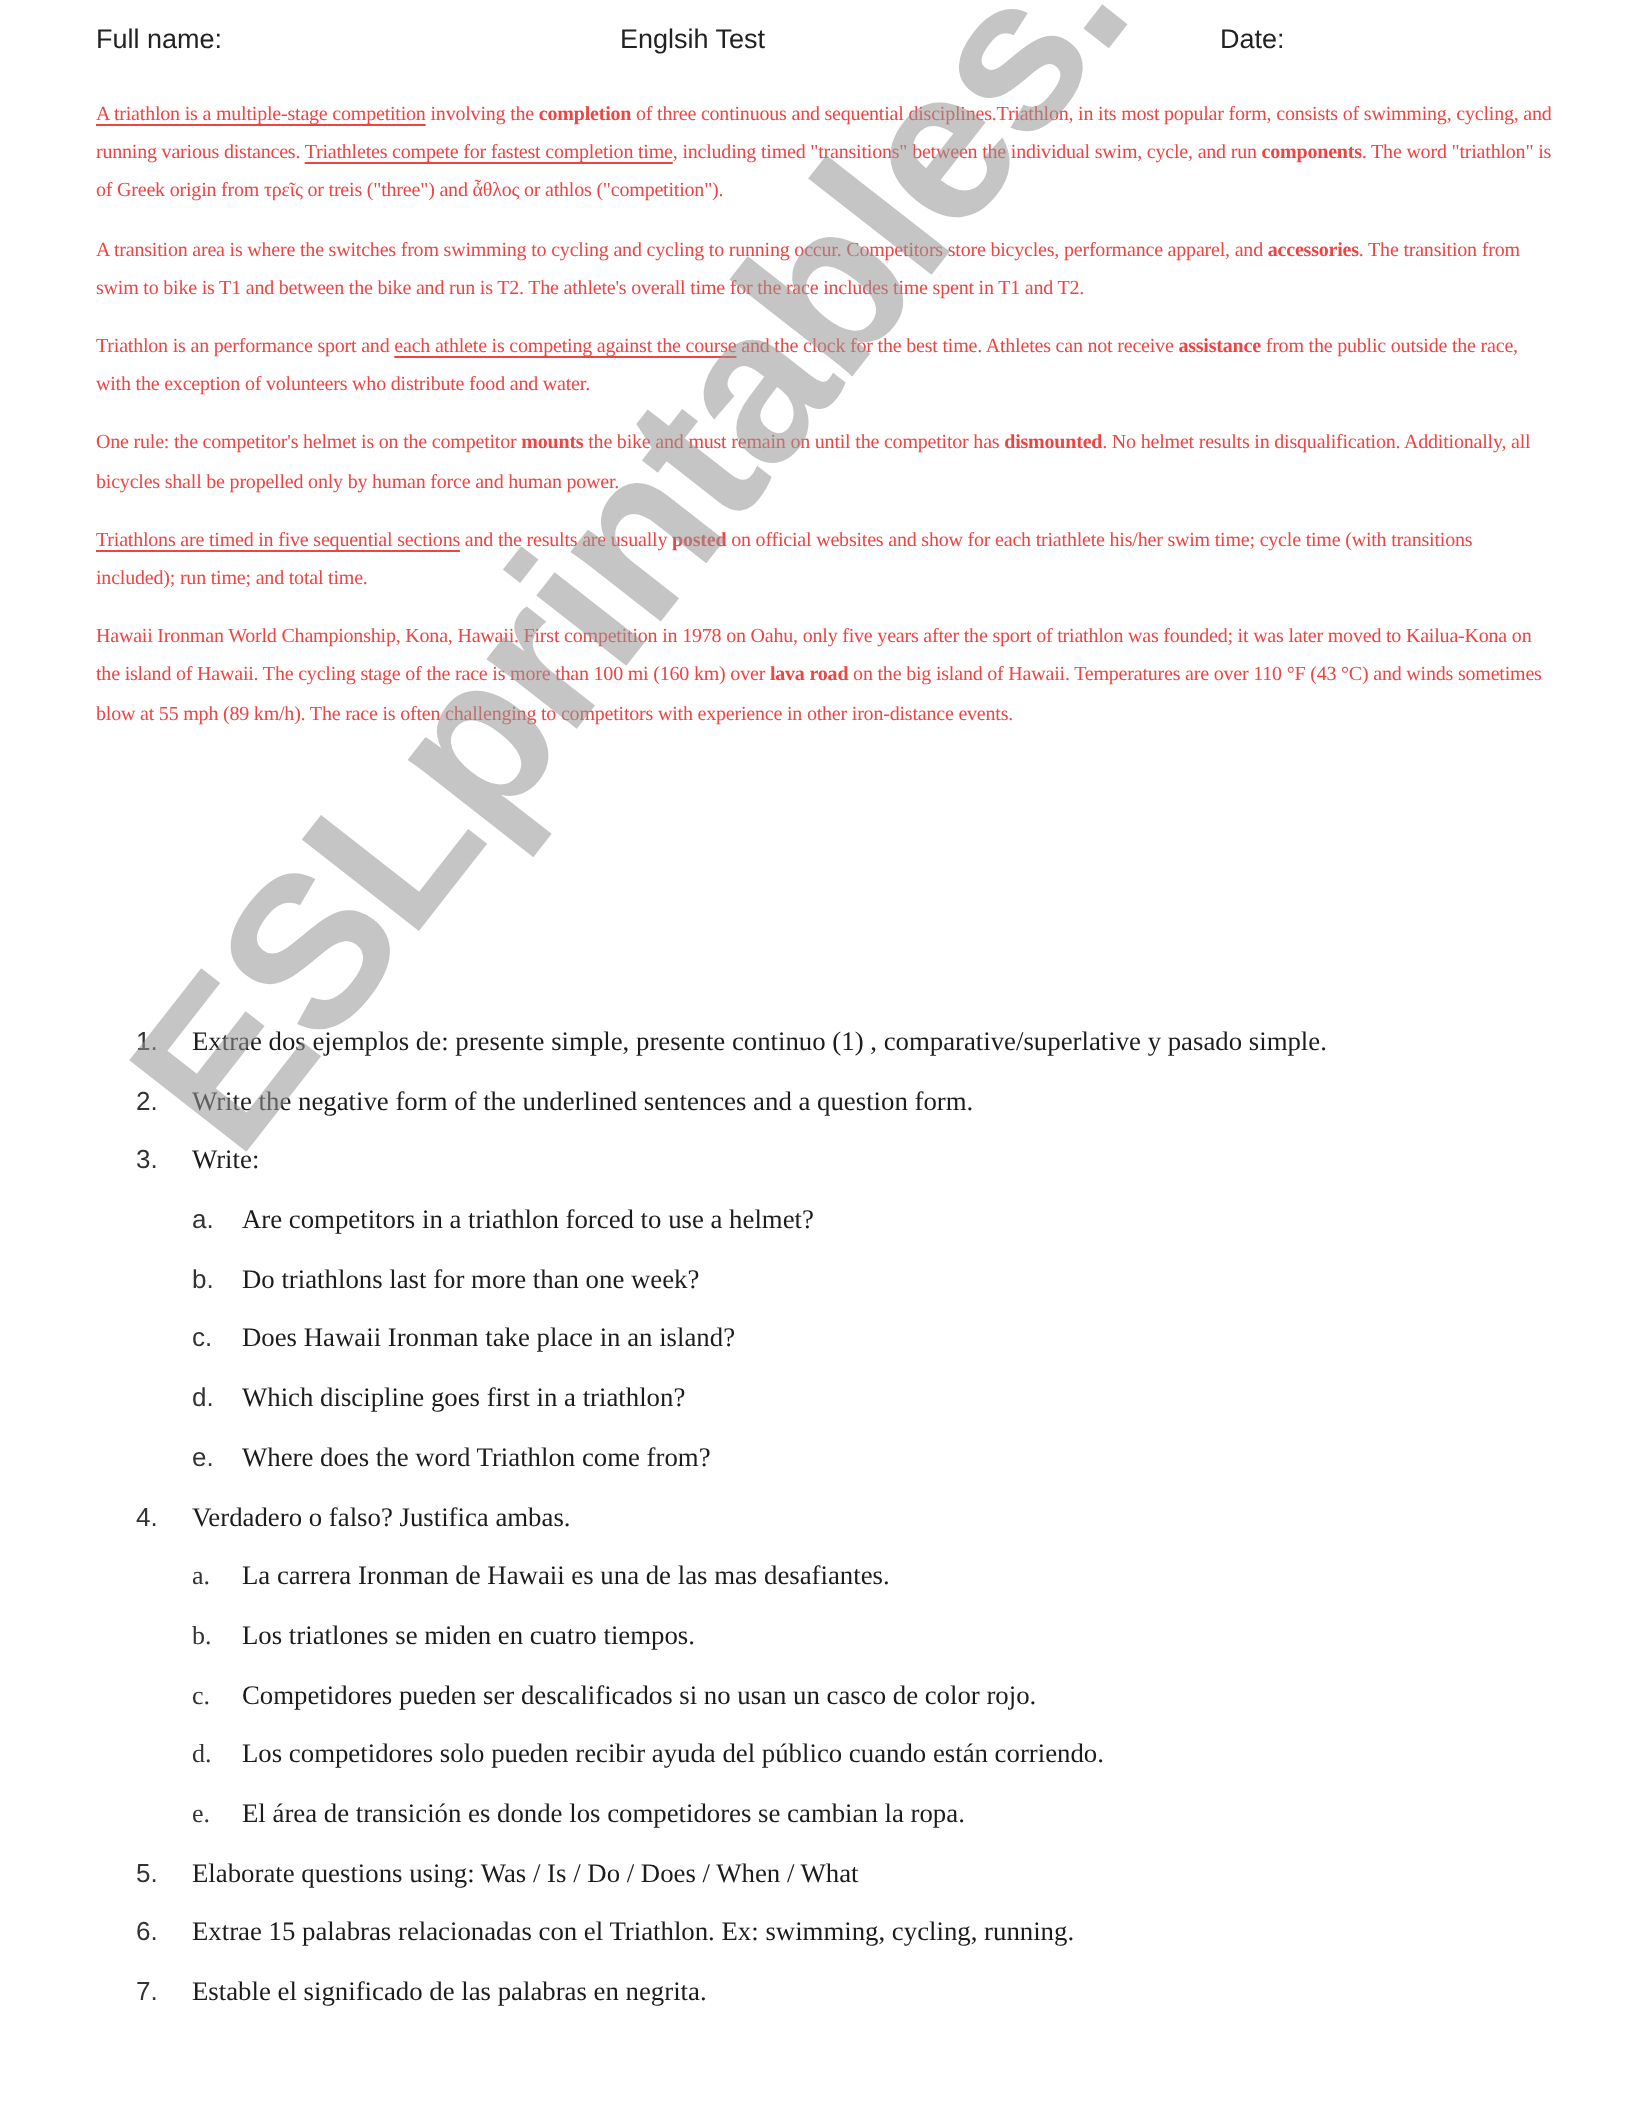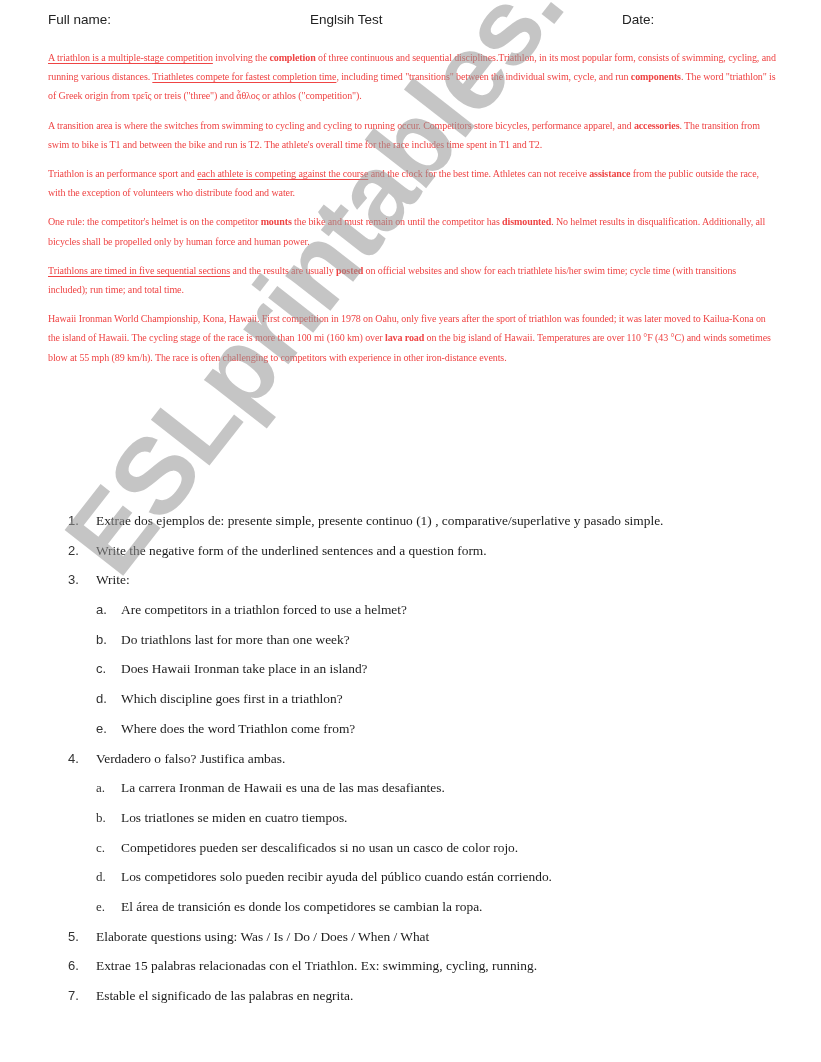--- a/index.html
+++ b/index.html
@@ -3,21 +3,21 @@
 <meta charset="utf-8">
 <style>
   html, body { margin: 0; padding: 0; background: #ffffff; }
   body { width: 821px; height: 1062px; position: relative; overflow: hidden; color: #1a1a1a; }
   .page { position: absolute; left: 0; top: 0; width: 698px; height: 1062px; }
   .header { position: absolute; top: 12px; left: 48px; width: 740px; height: 20px;
     font-family: "Liberation Sans", sans-serif; font-size: 13.5px; color: #222; }
   .header span { position: absolute; top: 0; }
   .h-name { left: 0; }
   .h-title { left: 262px; }
-  .h-date { left: 562px; margin-left: 12px; }
+  .h-date { left: 562px; }
   .body-text { position: absolute; left: 48px; top: 48px; width: 730px;
     font-family: Liberation Serif, serif; font-size: 10px; line-height: 19.2px; color: #ef4444; letter-spacing: -0.1px; }
   .body-text p { margin: 0 0 10px 0; }
   .u { text-decoration: underline; text-underline-offset: 2px; }
   b { font-weight: bold; }
   .list { position: absolute; left: 48px; top: 511px; width: 740px;
     font-family: "Liberation Serif", serif; font-size: 13.4px; color: #1c1c1c; }
   .li { position: relative; height: 29.7px; line-height: 20px; }
   .li .num { position: absolute; left: 20px; width: 22px; font-family: "Liberation Sans", sans-serif; font-size: 13px; color: #333; }
   .li .txt { position: absolute; left: 48px; white-space: nowrap; }

